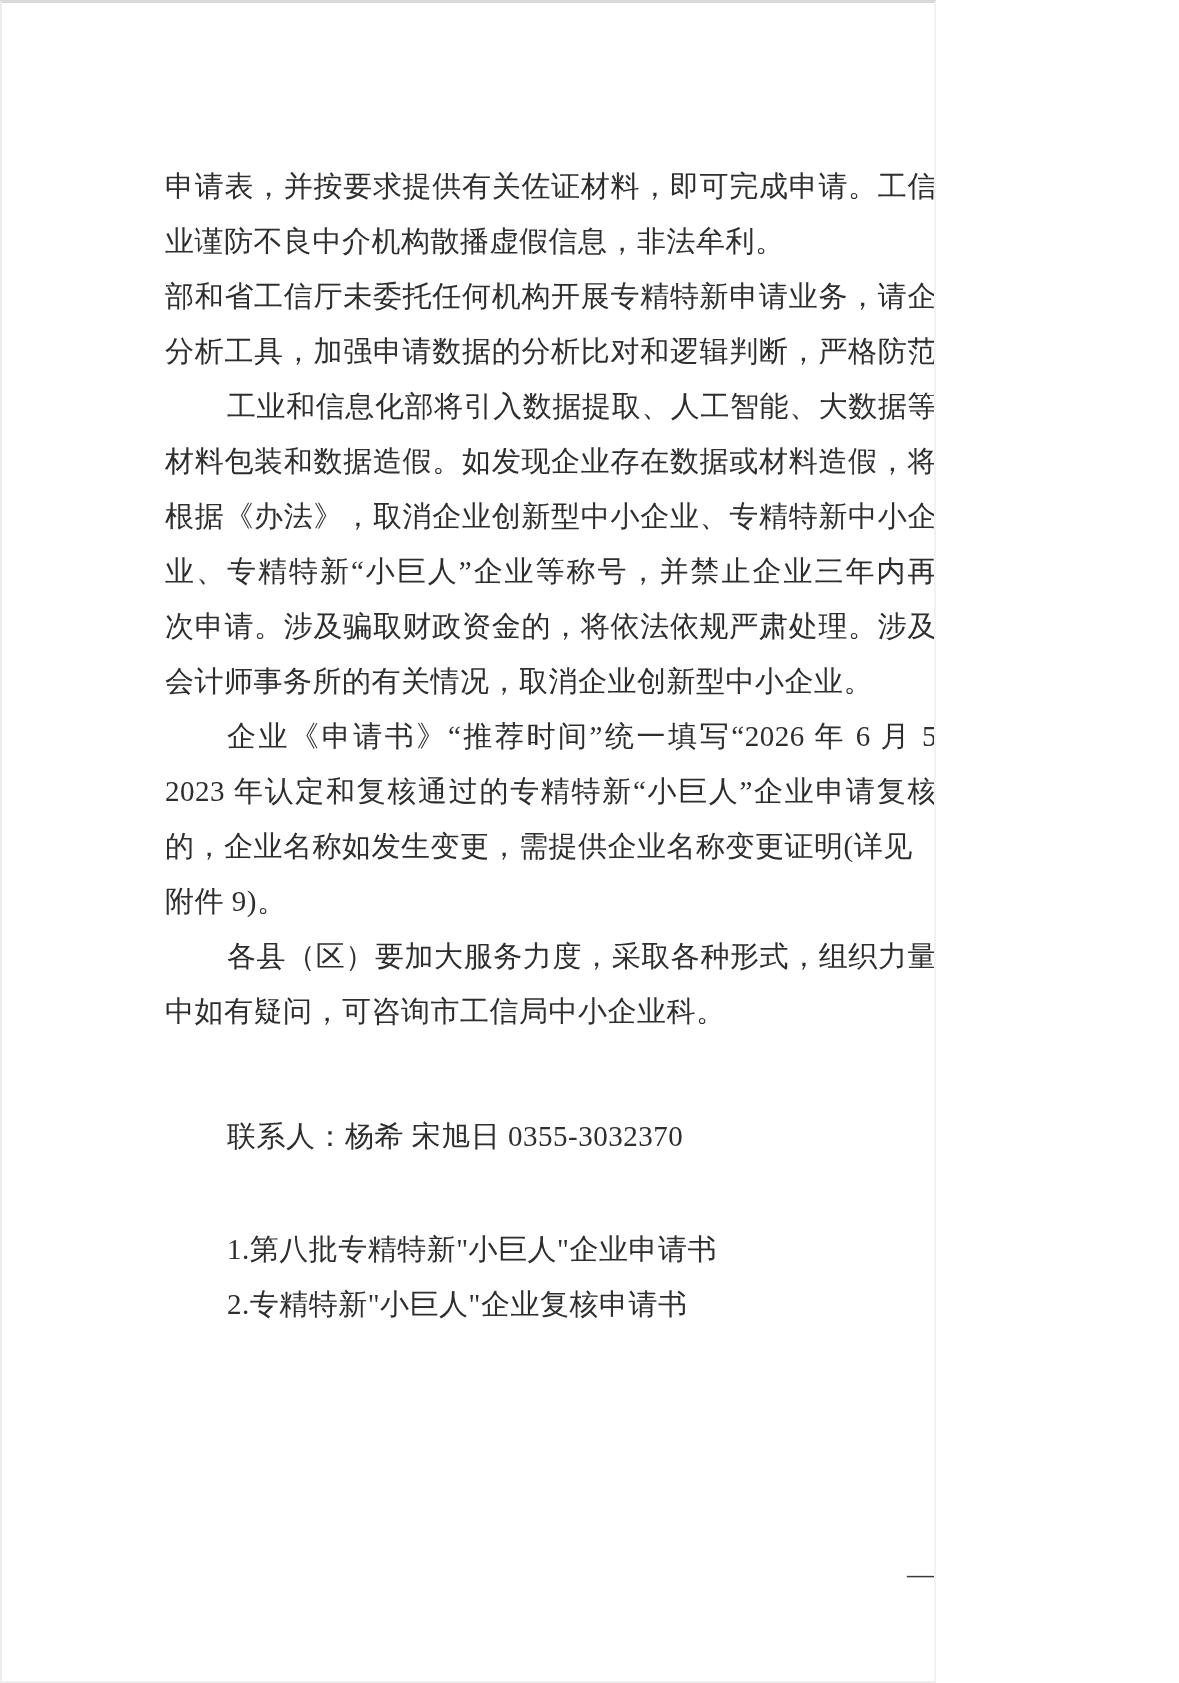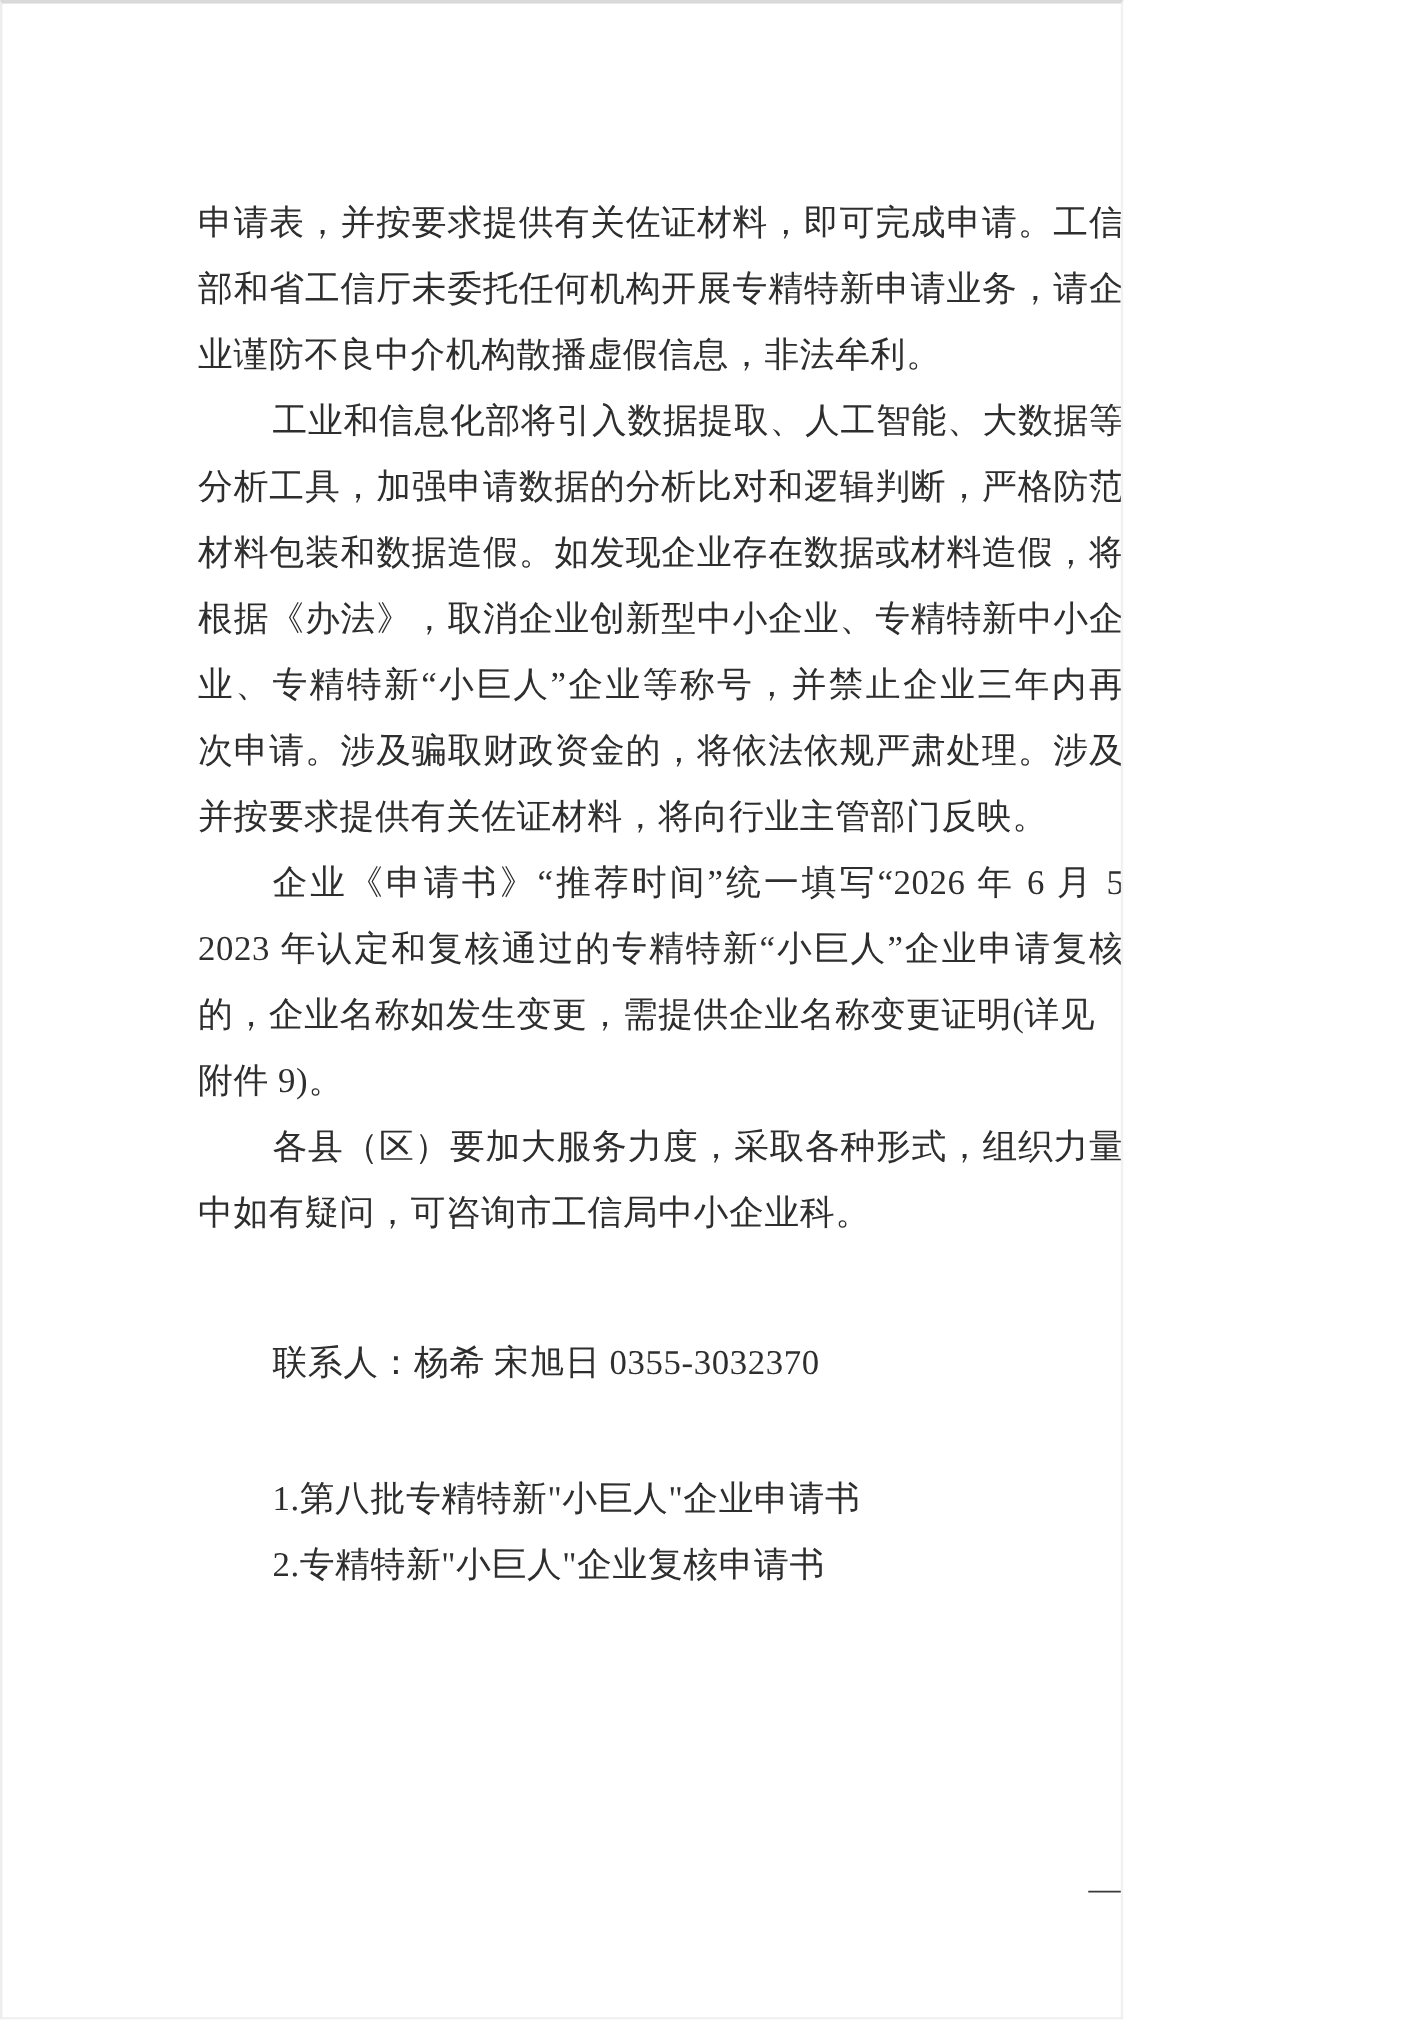--- a/index.html
+++ b/index.html
@@ -62,29 +62,29 @@
     letter-spacing: 2px;
   }
 </style>
 </head>
 <body>
 
 <div class="page">
 
   <div class="textblock">
     <div class="line j">申请表，并按要求提供有关佐证材料，即可完成申请。工信</div>
+    <div class="line">业谨防不良中介机构散播虚假信息，非法牟利。</div>
     <div class="line j">部和省工信厅未委托任何机构开展专精特新申请业务，请企</div>
-    <div class="line">业谨防不良中介机构散播虚假信息，非法牟利。</div>
+    <div class="line j">分析工具，加强申请数据的分析比对和逻辑判断，严格防范</div>
     <div class="line j indent">工业和信息化部将引入数据提取、人工智能、大数据等</div>
-    <div class="line j">分析工具，加强申请数据的分析比对和逻辑判断，严格防范</div>
     <div class="line j">材料包装和数据造假。如发现企业存在数据或材料造假，将</div>
     <div class="line j">根据《办法》，取消企业创新型中小企业、专精特新中小企</div>
     <div class="line j">业、专精特新“小巨人”企业等称号，并禁止企业三年内再</div>
     <div class="line j">次申请。涉及骗取财政资金的，将依法依规严肃处理。涉及</div>
-    <div class="line">并按要求提供有关佐证材料，将向行业主管部门反映。</div>
+    <div class="line">会计师事务所的有关情况，取消企业创新型中小企业。</div>
     <div class="line j indent">企业《申请书》“推荐时间”统一填写“2026 年 6 月 5</div>
     <div class="line j">2023 年认定和复核通过的专精特新“小巨人”企业申请复核</div>
     <div class="line">的，企业名称如发生变更，需提供企业名称变更证明(详见</div>
     <div class="line">附件 9)。</div>
     <div class="line j indent">各县（区）要加大服务力度，采取各种形式，组织力量</div>
     <div class="line">中如有疑问，可咨询市工信局中小企业科。</div>
 
     <div class="line indent contact-line">联系人：杨希 宋旭日  0355-3032370</div>
 
     <div class="attachments">

